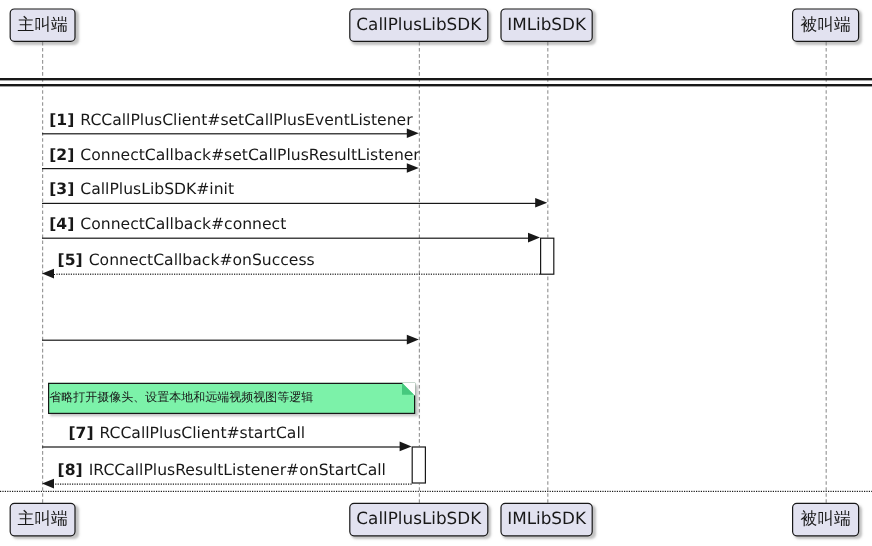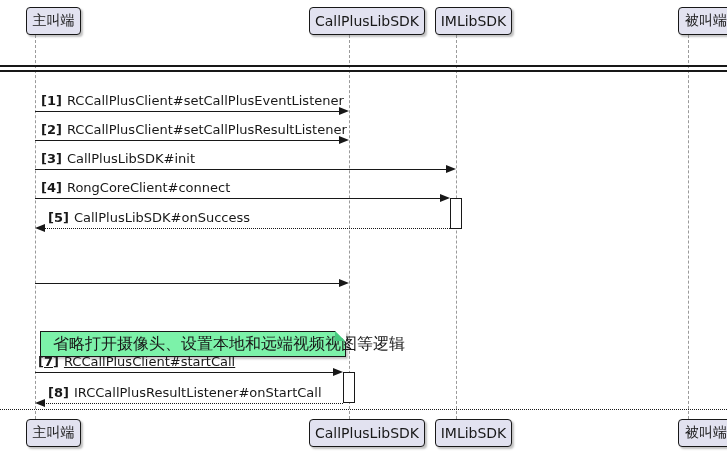--- a/index.html
+++ b/index.html
@@ -10,21 +10,20 @@
     overflow:hidden;
   }
   .lifeline {
     position:absolute; width:0; border-left:1px dashed #9a9a9a; top:35px; height:384px;
   }
   .participant {
     position:absolute; height:28px; background:#E2E2F0; border:1px solid #181818;
     border-radius:4px; display:flex; align-items:center; justify-content:center;
     font-size:14px; box-shadow:2px 2px 2px rgba(120,120,120,0.45); z-index:5;
     white-space:nowrap;
-    margin-left:18px;
   }
   .divider-line { position:absolute; left:0; width:727px; height:2px; background:#181818; z-index:2; }
   .divider-box {
     position:absolute; left:278px; top:53px; width:162px; height:28px;
     background:#EEEEEE; border:2px solid #181818; z-index:6;
     display:flex; align-items:center; justify-content:center;
     font-size:13px; font-weight:bold; box-shadow:2px 2px 2px rgba(120,120,120,0.45);
     white-space:nowrap;
   }
   .msg-label {
@@ -42,23 +41,22 @@
     position:absolute; width:0; height:0; z-index:4;
     border-top:4px solid transparent; border-bottom:4px solid transparent;
     border-right:10px solid #181818;
   }
   .activation {
     position:absolute; width:12px; background:#ffffff; border:1px solid #181818; z-index:3;
   }
   .note {
     position:absolute; left:40px; top:319px; width:306px; height:26px;
     background:#7CF2A9; border:1px solid #181818; z-index:4;
-    font-size:16px; line-height:24px; padding-left:12px; white-space:nowrap;
+    font-size:10px; line-height:24px; padding-left:0; white-space:nowrap;
     box-shadow:2px 2px 2px rgba(120,120,120,0.45);
-    margin-top:12px;
   }
   .note-fold-outer {
     position:absolute; top:-1px; right:-1px; width:0; height:0;
     border-top:11px solid #ffffff; border-left:11px solid transparent;
   }
   .note-fold-inner {
     position:absolute; top:-1px; right:0px; width:0; height:0;
     border-bottom:10px solid #46c97e; border-right:10px solid transparent;
   }
   .page-sep { position:absolute; left:0; top:409px; width:727px; height:0; border-top:1px dotted #181818; z-index:2; }
@@ -81,55 +79,55 @@
   <div class="divider-line" style="top:65px;"></div>
   <div class="divider-line" style="top:70px;"></div>
 
   <div class="msg-label" style="left:41px;top:93px;">
     <span class="num">[1]</span><span>RCCallPlusClient#setCallPlusEventListener</span>
   </div>
   <div class="msg-line-solid" style="left:35px;top:111px;width:305px;"></div>
   <div class="head-right" style="left:339px;top:107px;"></div>
 
   <div class="msg-label" style="left:41px;top:122px;">
-    <span class="num">[2]</span><span>RCCallPlusClient#setCallPlusResultListener</span>
+    <span class="num">[2]</span><span>ConnectCallback#setCallPlusResultListener</span>
   </div>
   <div class="msg-line-solid" style="left:35px;top:140px;width:305px;"></div>
   <div class="head-right" style="left:339px;top:136px;"></div>
 
   <div class="msg-label" style="left:41px;top:151px;">
     <span class="num">[3]</span><span>CallPlusLibSDK#init</span>
   </div>
   <div class="msg-line-solid" style="left:35px;top:169px;width:412px;"></div>
   <div class="head-right" style="left:446px;top:165px;"></div>
 
   <div class="msg-label" style="left:41px;top:180px;">
-    <span class="num">[4]</span><span>RongCoreClient#connect</span>
+    <span class="num">[4]</span><span>ConnectCallback#connect</span>
   </div>
   <div class="msg-line-solid" style="left:35px;top:198px;width:406px;"></div>
   <div class="head-right" style="left:440px;top:194px;"></div>
 
   <div class="activation" style="left:450px;top:198px;height:31px;"></div>
 
   <div class="msg-label" style="left:48px;top:210px;">
-    <span class="num">[5]</span><span>CallPlusLibSDK#onSuccess</span>
+    <span class="num">[5]</span><span>ConnectCallback#onSuccess</span>
   </div>
   <div class="msg-line-dotted" style="left:44px;top:228px;width:406px;"></div>
   <div class="head-left" style="left:35px;top:224px;"></div>
 
   <div class="msg-line-solid" style="left:35px;top:283px;width:305px;"></div>
   <div class="head-right" style="left:339px;top:279px;"></div>
 
   <div class="note">
     <span>省略打开摄像头、设置本地和远端视频视图等逻辑</span>
     <div class="note-fold-outer"></div>
     <div class="note-fold-inner"></div>
   </div>
 
-  <div class="msg-label" style="left:38px;top:354px;text-decoration:underline;">
+  <div class="msg-label" style="left:57px;top:354px;">
     <span class="num">[7]</span><span>RCCallPlusClient#startCall</span>
   </div>
   <div class="msg-line-solid" style="left:35px;top:372px;width:299px;"></div>
   <div class="head-right" style="left:333px;top:368px;"></div>
 
   <div class="activation" style="left:343px;top:372px;height:31px;"></div>
 
   <div class="msg-label" style="left:48px;top:385px;">
     <span class="num">[8]</span><span>IRCCallPlusResultListener#onStartCall</span>
   </div>

